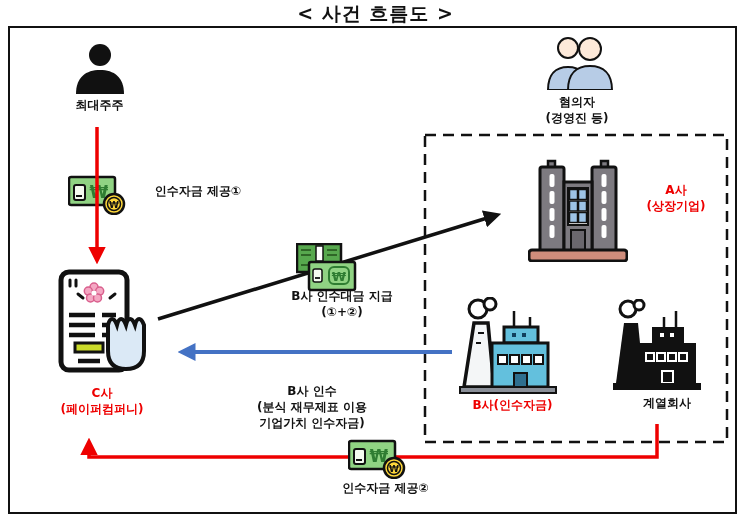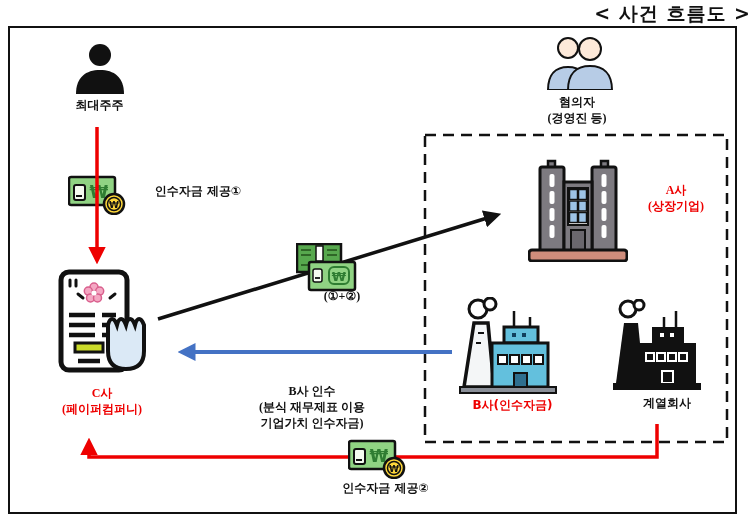--- a/index.html
+++ b/index.html
@@ -1,36 +1,36 @@
 <!DOCTYPE html>
 <html style="--accent-red: #ee0000; --arrow-blue: #4472c4; --bill-green: #90d383; --bill-green-dark: #2f7d32; --bill-back-green: #57a84e; --coin-yellow: #ffd83b; --building-gray: #7d7a80; --building-base: #cf8d7c; --window-blue: #9dc3e6; --factory-blue: #63c0dd; --factory-door: #2f6f8f; --chimney-white: #f4f6f7; --skin: #fde9d9; --person-blue: #b7cce6; --highlight-green: #cbdb2a; --paper-curl: #dbe9f6; --flower-pink: #f4a7c3;"><head>
 <meta charset="utf-8">
 <style>
   html,body{margin:0;padding:0;background:#fff;}
   .stage{
     position:relative;width:751px;height:527px;background:#fff;overflow:hidden;
     font-family:"DejaVu Sans","Liberation Sans",sans-serif;color:#111;
   }
   .title{
-    position:absolute;top:1px;left:0;right:0;text-align:right;
+    position:absolute;top:1px;left:0;right:0;text-align:center;
     font-size:19px;font-weight:700;letter-spacing:1px;color:#111;
   }
   .frame{
     position:absolute;left:8px;top:26px;width:725px;height:484px;
     border:2px solid #111;background:#fff;
   }
   .overlay{position:absolute;left:0;top:0;z-index:5;pointer-events:none;}
   .icon{position:absolute;z-index:6;}
   .icon.under{z-index:4;}
   .lbl{
     position:absolute;z-index:7;text-align:center;font-weight:700;
     font-size:12px;line-height:1.32;color:#111;white-space:nowrap;
   }
   .lbl.red{color:var(--accent-red);text-align:center;}
-  .lbl span{display:block;font-family:Liberation Serif, serif;}
+  .lbl span{display:block;}
   .sk-red{stroke:var(--accent-red);}
   .fl-red{fill:var(--accent-red);}
   .sk-blue{stroke:var(--arrow-blue);}
   .fl-blue{fill:var(--arrow-blue);}
 </style>
 </head>
 <body>
 
 <div class="stage">
 
@@ -144,20 +144,21 @@
     <rect x="1" y="1" width="44" height="28" style="fill:var(--bill-back-green)" stroke="#111" stroke-width="2.5"></rect>
     <path d="M5,7 h10 M5,12 h10 M31,7 h10 M31,12 h10 M5,22 h8" stroke="#2f6627" stroke-width="2"></path>
     <rect x="20" y="3" width="7" height="15" fill="#fff" stroke="#111" stroke-width="1.5"></rect>
     <rect x="13" y="19" width="46" height="28" rx="2" style="fill:var(--bill-green)" stroke="#111" stroke-width="2.5"></rect>
     <rect x="17" y="26" width="9" height="13" rx="2" fill="#f5fbf0" stroke="#111" stroke-width="1.5"></rect>
     <path d="M19,35 h5" stroke="#111" stroke-width="1.8"></path>
     <rect x="33" y="24" width="20" height="17" rx="5" fill="none" style="stroke:var(--bill-green-dark)" stroke-width="2"></rect>
     <text x="43" y="38" font-size="13" font-weight="bold" text-anchor="middle" style="fill:var(--bill-green-dark)">₩</text>
   </svg>
   <div class="lbl" style="left:252px;top:289px;width:180px;">
+    <span>B사 인수대금 지급</span>
     <span>(①+②)</span>
   </div>
 
   <div class="lbl" style="left:206px;top:364px;width:212px;margin-top:20px;">
     <span>B사 인수</span>
     <span>(분식 재무제표 이용</span>
     <span>기업가치 인수자금)</span>
   </div>
 
   <svg class="icon" style="left:458px;top:297px;" width="100" height="98" viewBox="0 0 100 98">

